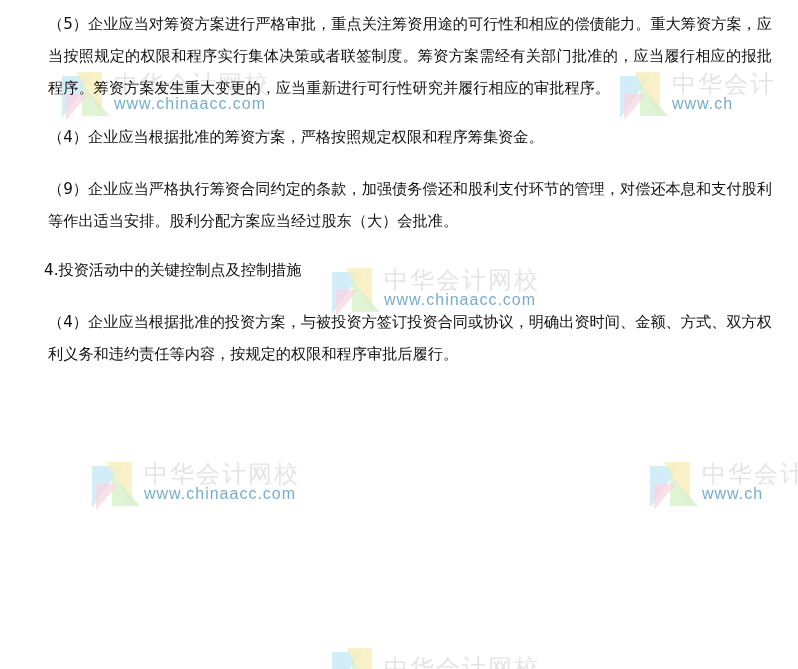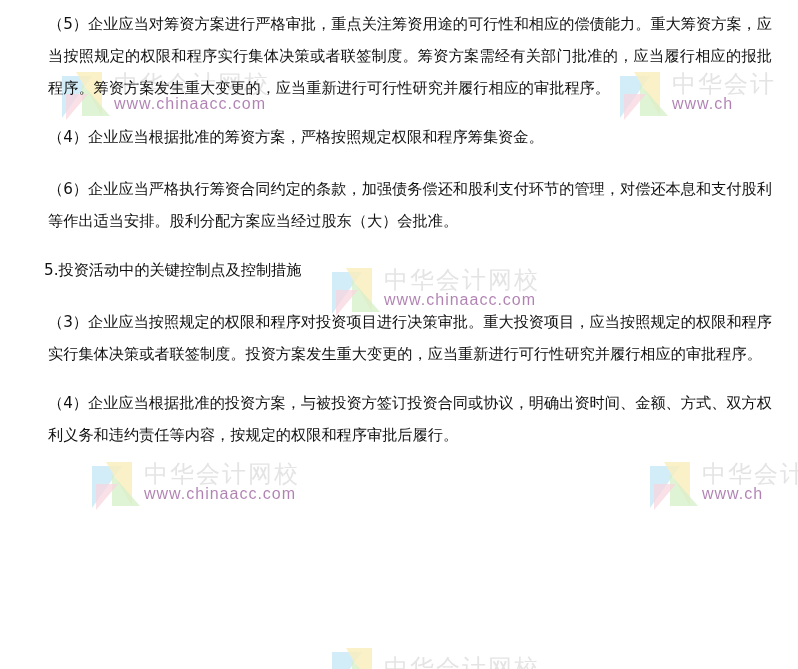--- a/index.html
+++ b/index.html
@@ -80,21 +80,21 @@
   .wm .wm-text-cn {
     font-size: 30px;
     letter-spacing: 2px;
     color: #cfcfcf;
     font-family: "DejaVu Sans", sans-serif;
     line-height: 1;
   }
   .wm .wm-text-en {
     font-size: 19px;
     letter-spacing: 1px;
-    color: #701a75;
+    color: #0369a1;
     font-family: "Liberation Sans", sans-serif;
     line-height: 1;
   }
   .wm-stack {
     display: flex;
     flex-direction: column;
     justify-content: center;
   }
   .wm-small .wm-text-cn { font-size: 24px; }
   .wm-small .wm-text-en { font-size: 16px; }
@@ -209,25 +209,24 @@
 
   </div>
 
   <div class="doc">
 
     <p class="para lead p-gap-lg">（5）企业应当对筹资方案进行严格审批，重点关注筹资用途的可行性和相应的偿债能力。重大筹资方案，应当按照规定的权限和程序实行集体决策或者联签制度。筹资方案需经有关部门批准的，应当履行相应的报批程序。筹资方案发生重大变更的，应当重新进行可行性研究并履行相应的审批程序。</p>
 
     <p class="para lead p-gap-xl">（4）企业应当根据批准的筹资方案，严格按照规定权限和程序筹集资金。</p>
 
 
-    <p class="para lead p-gap-lg">（6）企业应当严格执行筹资合同约定的条款，加强债务偿还和股利支付环节的管理，对偿还本息和支付股利等作出适当安排。股利分配方案应当经过股东（大）会批准。</p>
-
-    <p class="para lead-sm p-gap-xl">5.投资活动中的关键控制点及控制措施</p>
-
-
-
-    <p class="para lead p-gap-lg">（3）企业应当按照规定的权限和程序对投资项目进行决策审批。重大投资项目，应当按照规定的权限和程序实行集体决策或者联签制度。投资方案发生重大变更的，应当重新进行可行性研究并履行相应的审批程序。</p>
+    <p class="para lead p-gap-lg">（9）企业应当严格执行筹资合同约定的条款，加强债务偿还和股利支付环节的管理，对偿还本息和支付股利等作出适当安排。股利分配方案应当经过股东（大）会批准。</p>
+
+    <p class="para lead-sm p-gap-xl">4.投资活动中的关键控制点及控制措施</p>
+
+
+
 
     <p class="para lead">（4）企业应当根据批准的投资方案，与被投资方签订投资合同或协议，明确出资时间、金额、方式、双方权利义务和违约责任等内容，按规定的权限和程序审批后履行。</p>
 
   </div>
 
 </div>
 
 </body></html>

